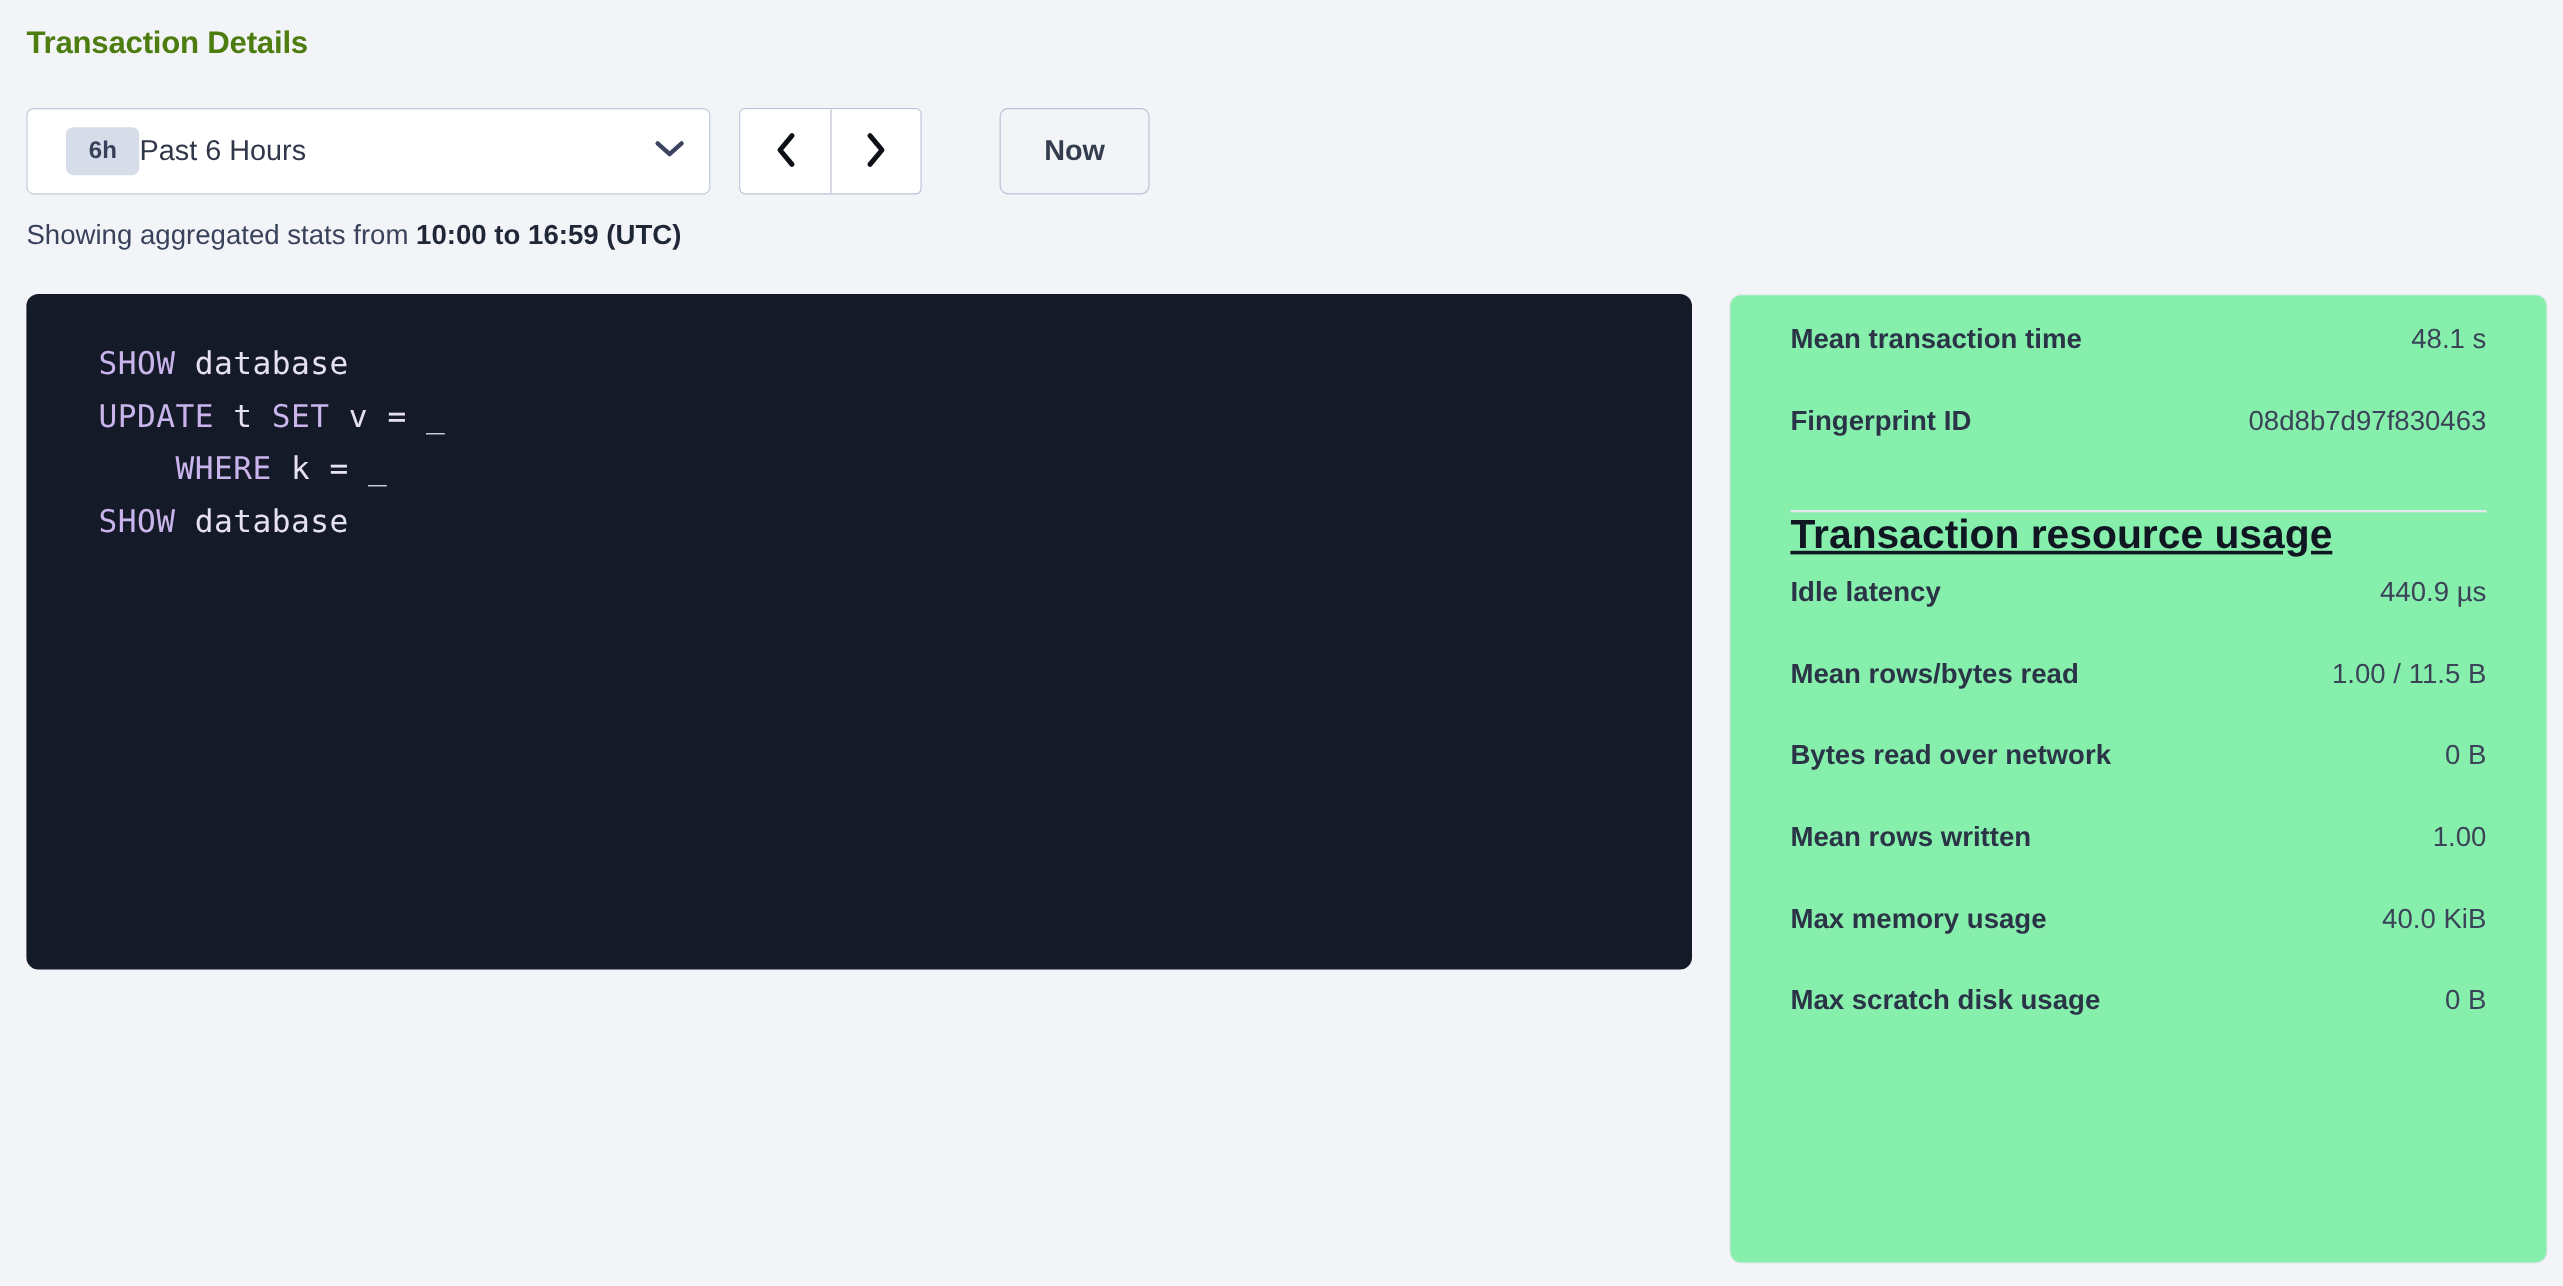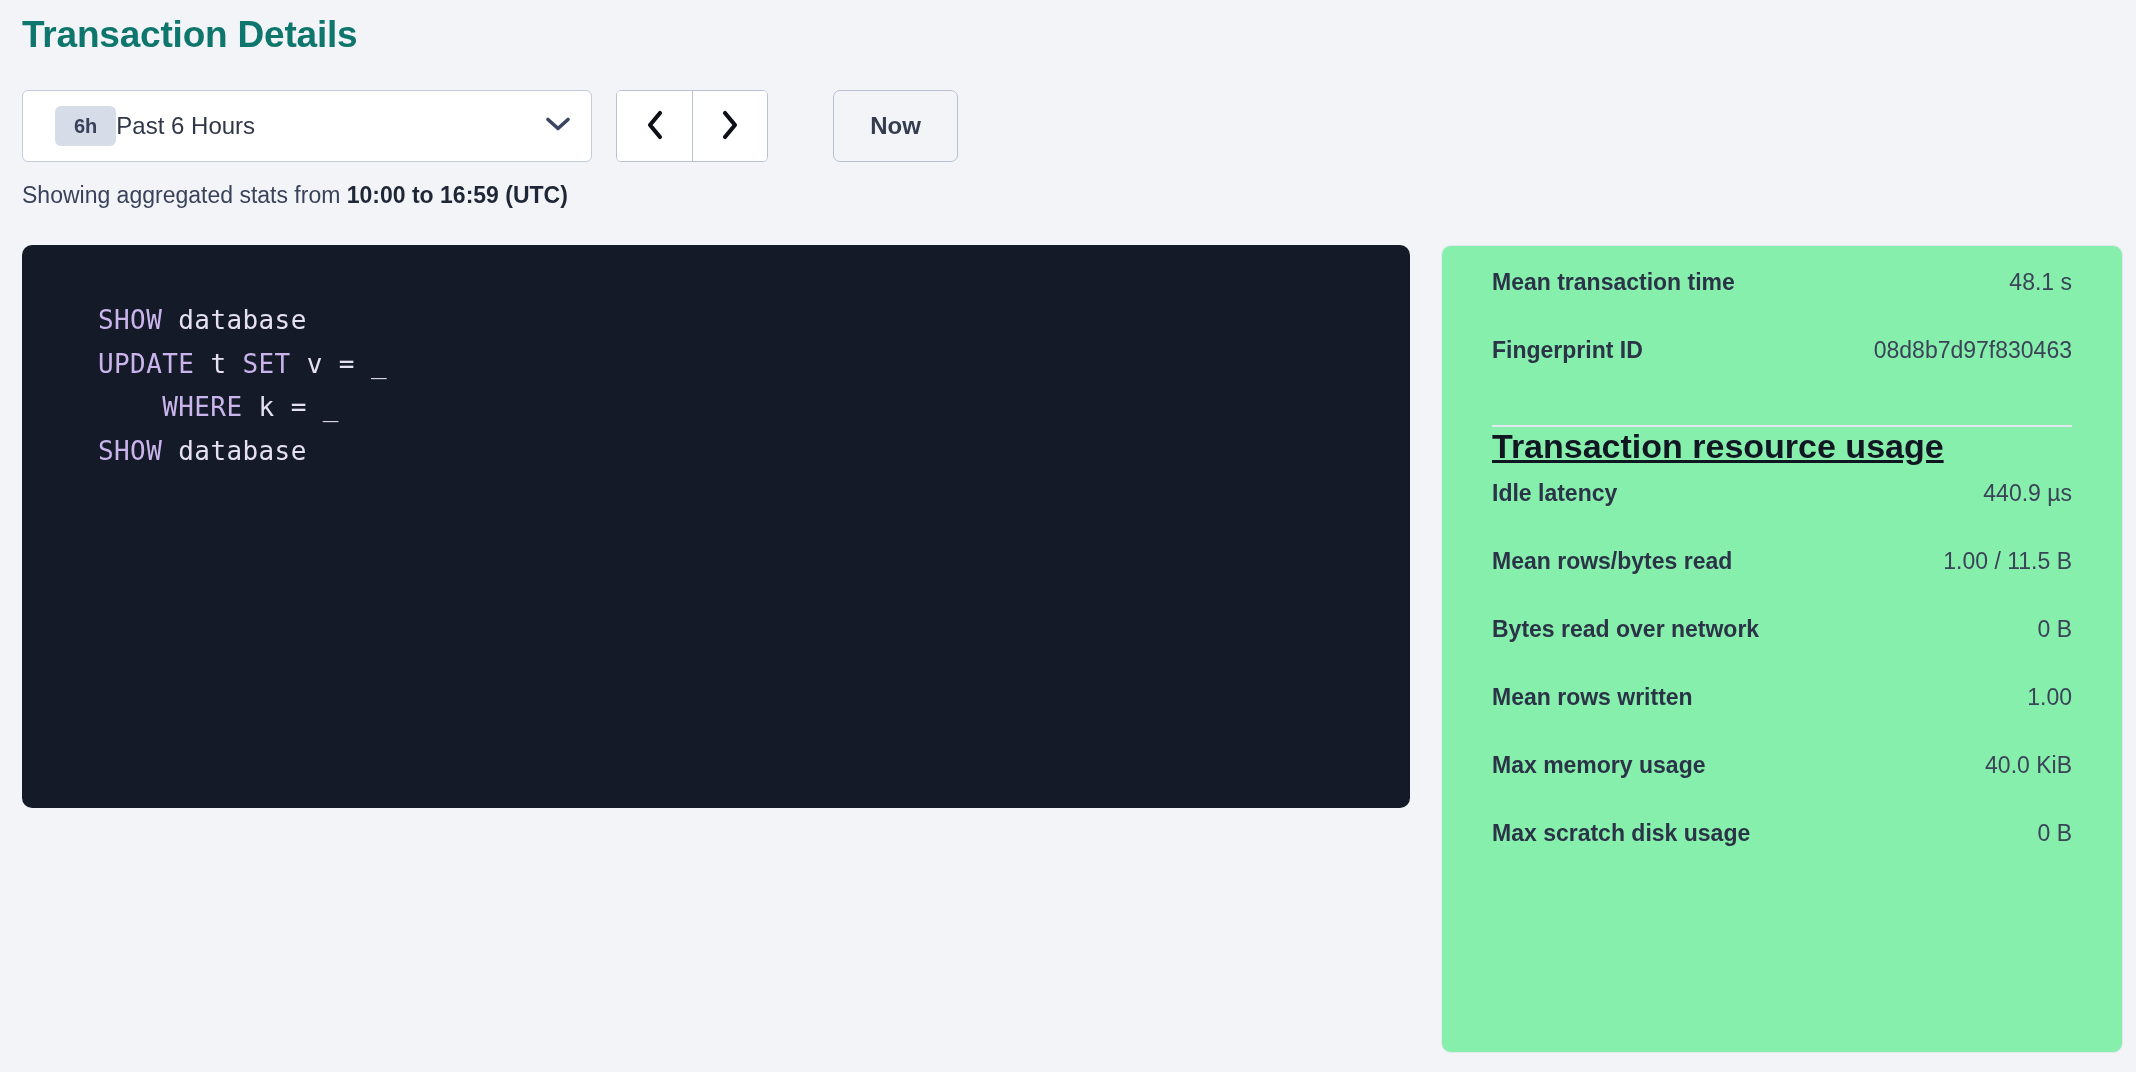--- a/index.html
+++ b/index.html
@@ -19,23 +19,23 @@
     height: 1072px;
     background: #f2f4f8;
     overflow: hidden;
   }
 
   
   #page-title {
     position: absolute;
     left: 22px;
     top: 16px;
-    font-size: 37px;
-    font-weight: 700;
-    color: #0f766e;
+    font-size: 26px;
+    font-weight: 700;
+    color: #4d7c0f;
     letter-spacing: -0.2px;
     line-height: 38px;
   }
 
   
   #toolbar {
     position: absolute;
     left: 22px;
     top: 90px;
     display: flex;
@@ -129,21 +129,21 @@
     border-radius: 10px;
     padding: 38px 0 0 60px;
     overflow: hidden;
   }
   #sql-code {
     font-family: "DejaVu Sans Mono", "Liberation Mono", monospace;
     font-size: 26px;
     line-height: 43.5px;
     white-space: pre;
     color: #e6e1f2;
-    margin: 16px;
+    margin: 0;
     letter-spacing: 0.4px;
   }
   .kw { color: #c9b4ec; }
 
   
   #detail-card {
     position: absolute;
     left: 1441px;
     top: 245px;
     width: 682px;

